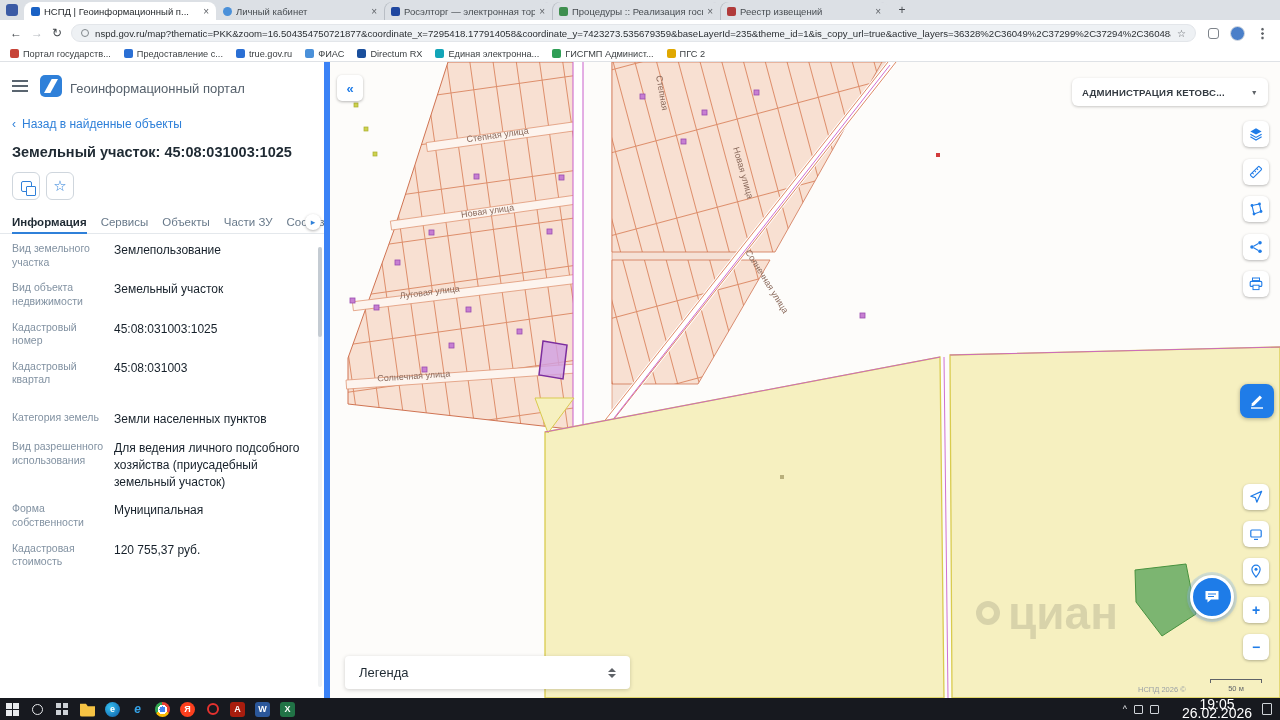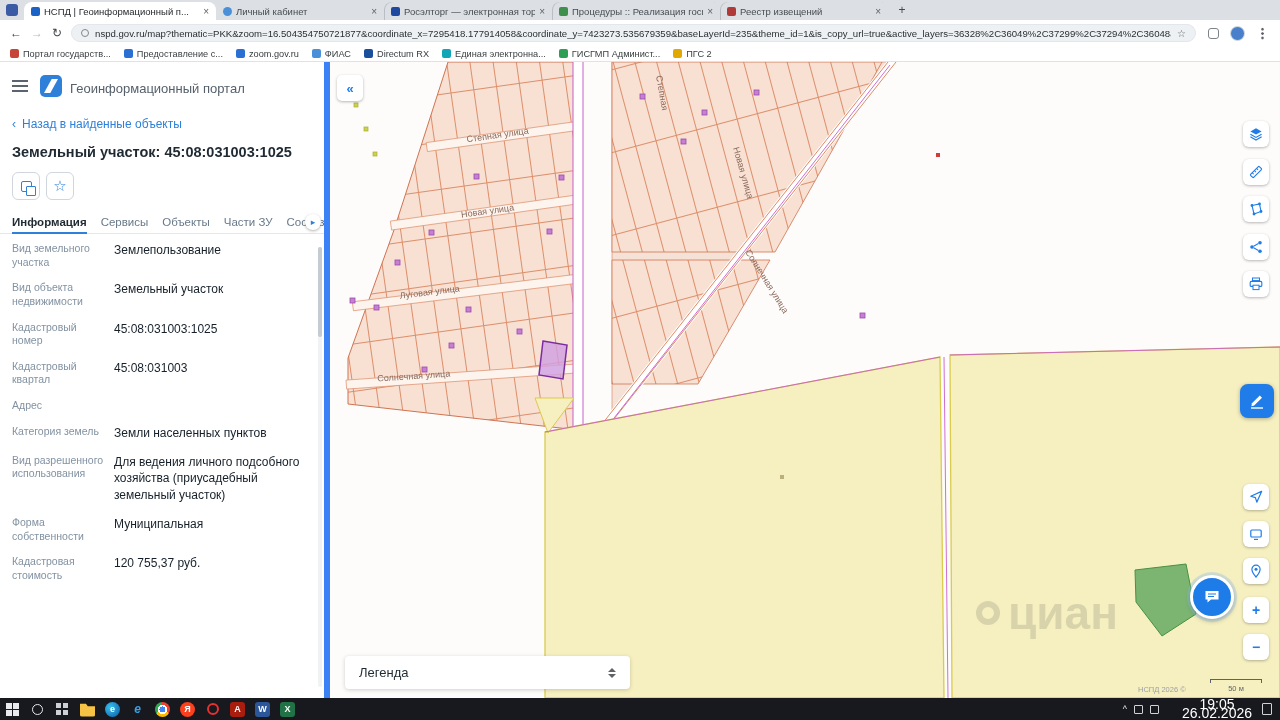--- a/index.html
+++ b/index.html
@@ -160,21 +160,21 @@
   <span class="bm b1">
       <i></i>
       <span>Портал государств...</span>
     </span>
   <span class="bm b2">
       <i></i>
       <span>Предоставление с...</span>
     </span>
   <span class="bm b3">
       <i></i>
-      <span>zoom.gov.ru</span>
+      <span>true.gov.ru</span>
     </span>
   <span class="bm b4">
       <i></i>
       <span>ФИАС</span>
     </span>
   <span class="bm b5">
       <i></i>
       <span>Directum RX</span>
     </span>
   <span class="bm b6">
@@ -230,21 +230,20 @@
       </div>
     <div class="frow">
         <div class="flabel">Кадастровый номер</div>
         <div class="fval">45:08:031003:1025</div>
       </div>
     <div class="frow">
         <div class="flabel">Кадастровый квартал</div>
         <div class="fval">45:08:031003</div>
       </div>
     <div class="frow">
-        <div class="flabel">Адрес</div>
       </div>
     <div class="frow">
         <div class="flabel">Категория земель</div>
         <div class="fval">Земли населенных пунктов</div>
       </div>
     <div class="frow">
         <div class="flabel">Вид разрешенного использования</div>
         <div class="fval">Для ведения личного подсобного хозяйства (приусадебный земельный участок)</div>
       </div>
     <div class="frow">
@@ -341,20 +340,24 @@
     </g>
   </svg>
 
   <div class="wm">
     <span class="pin"></span>
     <span>циан</span>
   </div>
 
   <div class="mbtn collapse">«</div>
 
+  <div class="orgdd">
+    <span>АДМИНИСТРАЦИЯ КЕТОВС...</span>
+    <span class="caret">▼</span>
+  </div>
 
   <div class="mbtn" style="left:913px; top:59px;">
     <svg width="14" height="14" viewBox="0 0 14 14">
         <path d="M7 1.2 12.6 4.4 7 7.6 1.4 4.4Z" fill="#1f7ce8"></path>
         <path d="M1.4 7.2 7 10.4 12.6 7.2" stroke="#1f7ce8" fill="none" stroke-width="1.2"></path>
         <path d="M1.4 9.8 7 13 12.6 9.8" stroke="#1f7ce8" fill="none" stroke-width="1.2"></path>
       </svg>
   </div>
   <div class="mbtn" style="left:913px; top:97px;">
     <svg width="14" height="14" viewBox="0 0 14 14">

